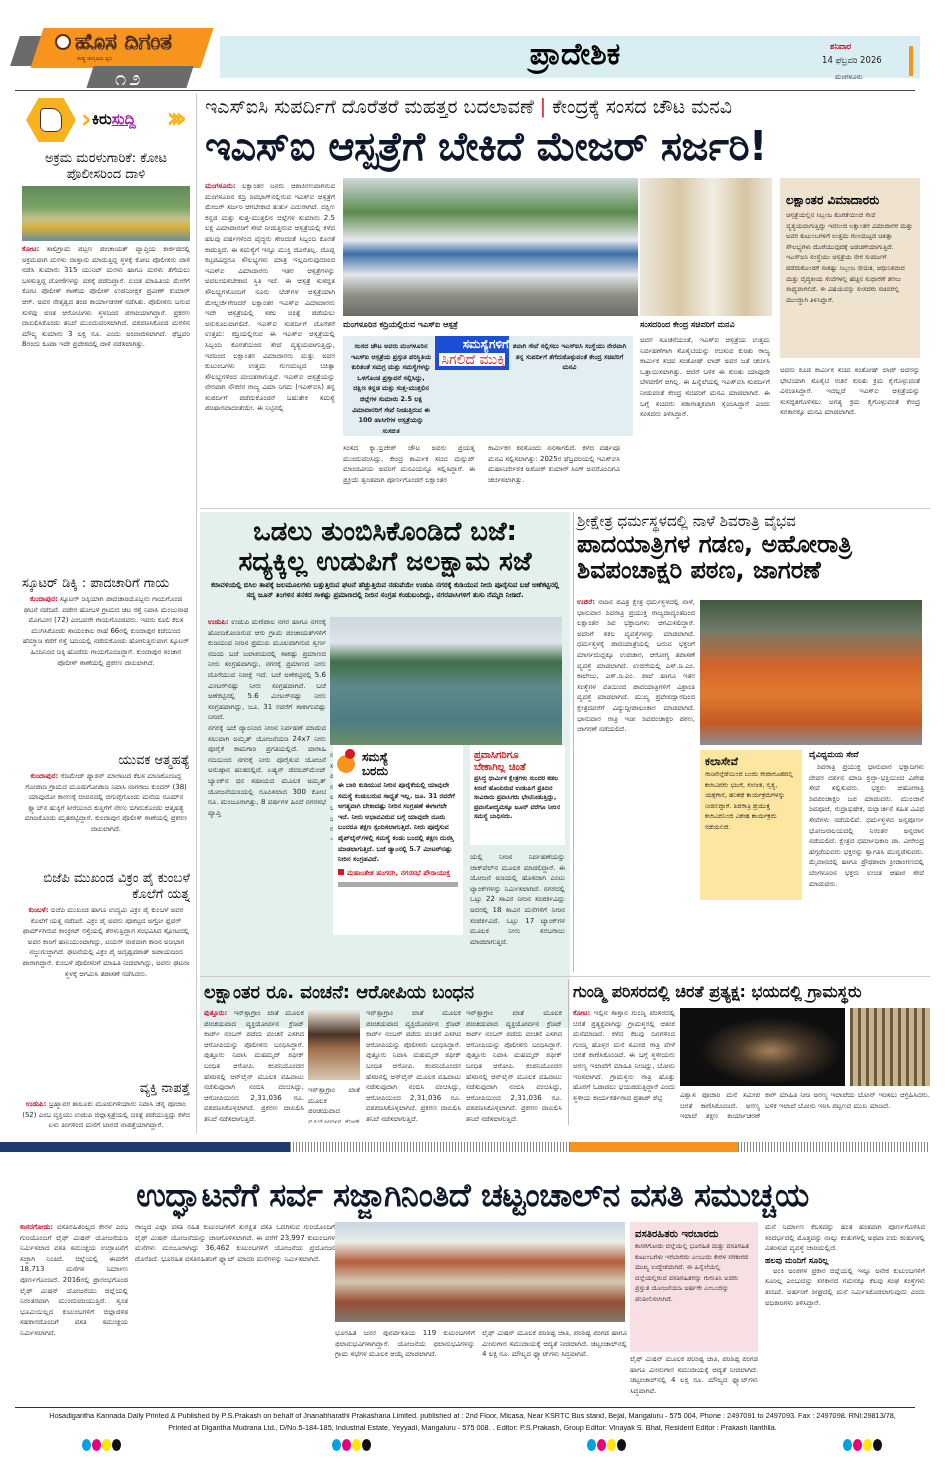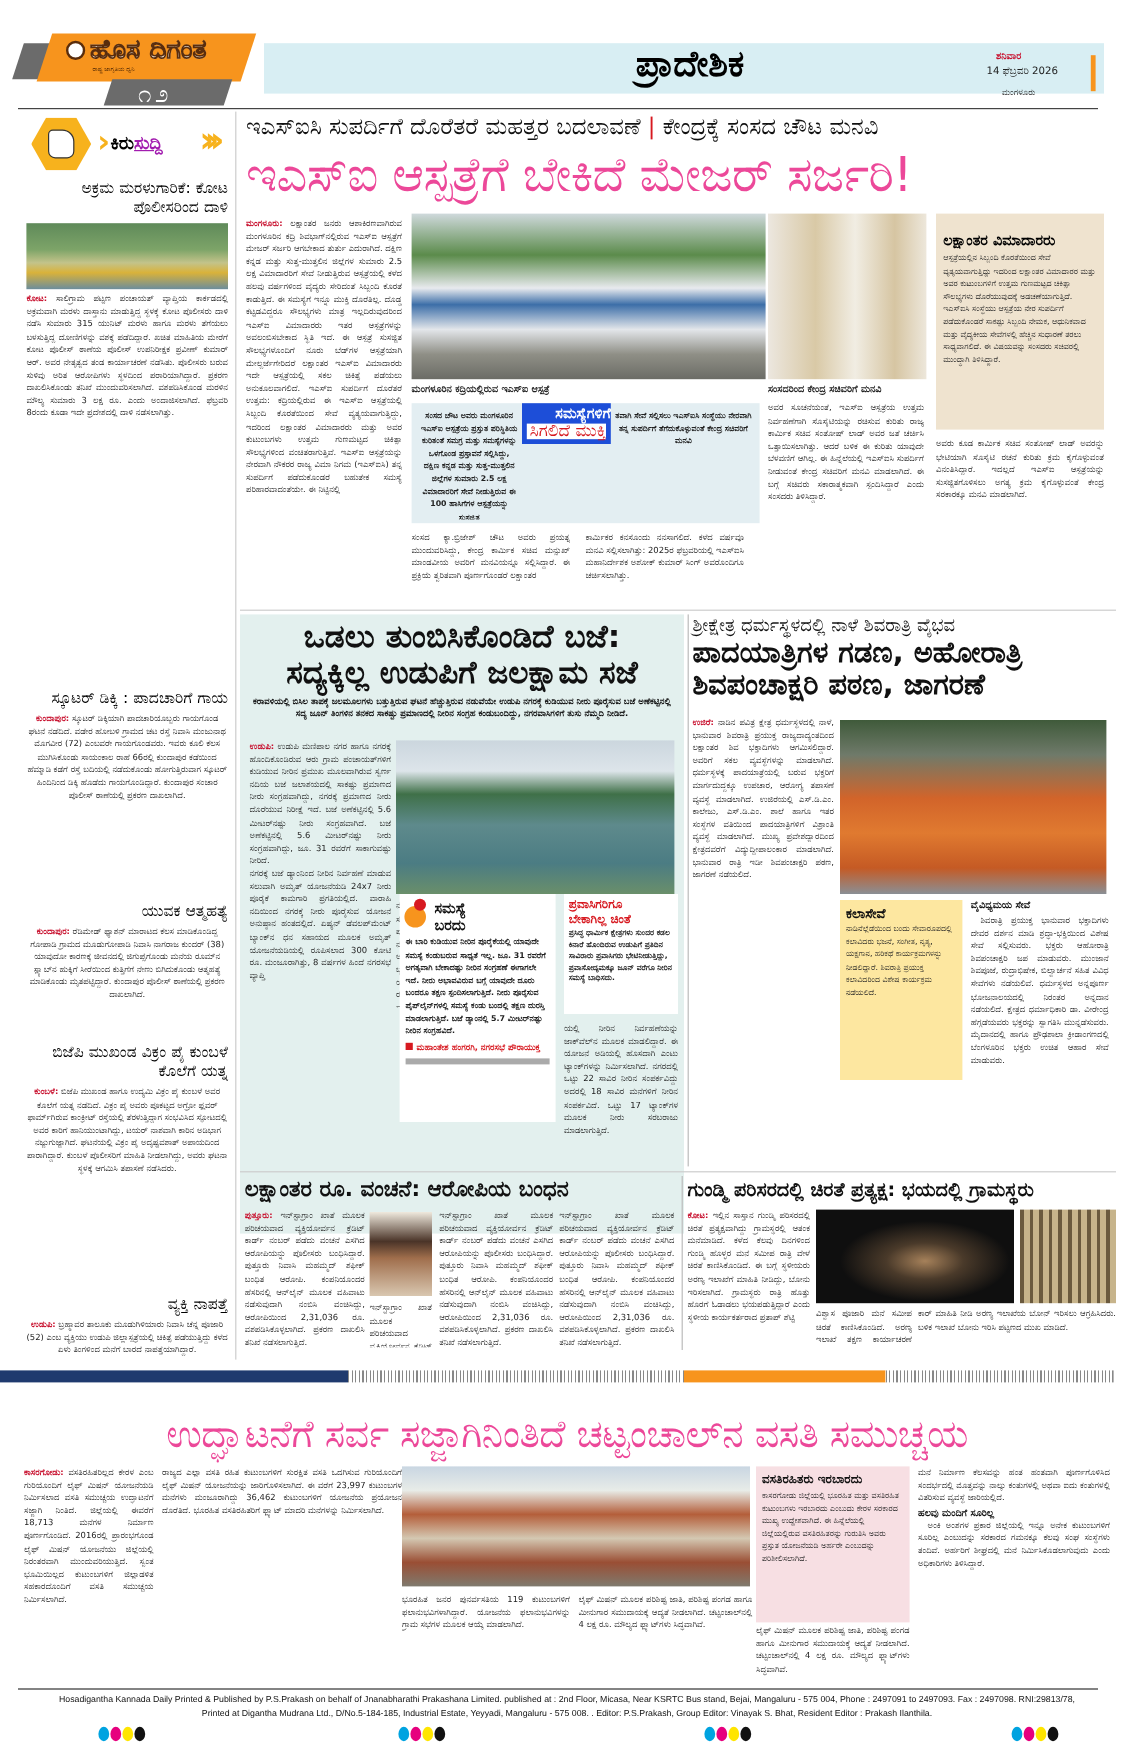--- a/index.html
+++ b/index.html
@@ -1,21 +1,21 @@
 <!DOCTYPE html>
 <html><head>
 <meta charset="utf-8">
 <style>
 *{box-sizing:border-box;margin:0;padding:0}
 body{width:945px;height:1459px;background:#fff;font-family:"DejaVu Sans",sans-serif;color:#111;position:relative;overflow:hidden}
 .abs{position:absolute}
 .body-text{font-size:7px;line-height:10.6px;color:#222;text-align:justify}
 .body-text .dl{color:#c8102e;font-weight:bold}
 .kicker{font-size:19px;color:#111;white-space:nowrap}
-.hl-big{font-weight:normal;color:#ec4899;white-space:nowrap;letter-spacing:-0.5px}
+.hl-big{font-weight:bold;color:#0f172a;white-space:nowrap;letter-spacing:-0.5px}
 .photo{background:#6b7c8c;overflow:hidden}
 .cap{font-size:8px;font-weight:bold;color:#222}
 .vline{position:absolute;width:1px;background:#bbb}
 .hline{position:absolute;height:1px;background:#bbb}
 .dotrow span{display:inline-block;width:9px;height:12px;border-radius:50%;margin-right:1px}
 </style>
 </head>
 <body>
 
 <div class="abs" style="left:15px;top:28px;width:910px;height:60px;">
@@ -42,27 +42,27 @@
   <div class="abs" style="left:0;top:0;width:50px;height:44px;background:#f7b21d;clip-path:polygon(25% 0,75% 0,100% 50%,75% 100%,25% 100%,0 50%);"></div>
   <div class="abs" style="left:14px;top:10px;width:22px;height:24px;background:#fff;border:1.5px solid #333;border-radius:4px 10px 6px 6px;"></div>
   <div class="abs" style="left:55px;top:6px;font-size:26px;color:#f7b21d;font-weight:bold;">›</div>
   <div class="abs" style="left:66px;top:12px;font-size:15px;font-weight:bold;white-space:nowrap;">
     <span style="color:#000;">ಕಿರು</span><span style="color:#a21caf;text-decoration:underline;">ಸುದ್ದಿ</span>
   </div>
   <div class="abs" style="left:140px;top:2px;font-size:30px;color:#f7b21d;font-weight:bold;letter-spacing:-8px;">›››</div>
 </div>
 
 <div class="abs" style="left:22px;top:150px;width:168px;">
-  <div style="font-size:13px;text-align:right;line-height:16px;color:#000;">ಅಕ್ರಮ ಮರಳುಗಾರಿಕೆ: ಕೋಟ ಪೊಲೀಸರಿಂದ ದಾಳಿ</div>
+  <div style="font-size:13px;text-align:center;line-height:16px;color:#000;">ಅಕ್ರಮ ಮರಳುಗಾರಿಕೆ: ಕೋಟ ಪೊಲೀಸರಿಂದ ದಾಳಿ</div>
   <div class="photo" style="margin-top:4px;height:55px;background:linear-gradient(180deg,#5f8a5a 0%,#7da468 40%,#c3c38a 60%,#d9b23a 75%,#6c8d9c 100%);"></div>
   <div class="body-text" style="margin-top:3px;height:210px;overflow:hidden;"><span class="dl">ಕೋಟ:</span> <span>ಸಾಲಿಗ್ರಾಮ ಪಟ್ಟಣ ಪಂಚಾಯತ್ ವ್ಯಾಪ್ತಿಯ ಕಾರ್ಕಡದಲ್ಲಿ ಅಕ್ರಮವಾಗಿ ಮರಳು ದಾಸ್ತಾನು ಮಾಡುತ್ತಿದ್ದ ಸ್ಥಳಕ್ಕೆ ಕೋಟ ಪೊಲೀಸರು ದಾಳಿ ನಡೆಸಿ ಸುಮಾರು 315 ಯುನಿಟ್ ಮರಳು ಹಾಗೂ ಮರಳು ತೆಗೆಯಲು ಬಳಸುತ್ತಿದ್ದ ದೋಣಿಗಳನ್ನು ವಶಕ್ಕೆ ಪಡೆದಿದ್ದಾರೆ. ಖಚಿತ ಮಾಹಿತಿಯ ಮೇರೆಗೆ ಕೋಟ ಪೊಲೀಸ್ ಠಾಣೆಯ ಪೊಲೀಸ್ ಉಪನಿರೀಕ್ಷಕ ಪ್ರವೀಣ್ ಕುಮಾರ್ ಆರ್. ಅವರ ನೇತೃತ್ವದ ತಂಡ ಕಾರ್ಯಾಚರಣೆ ನಡೆಸಿತು. ಪೊಲೀಸರು ಬರುವ ಸುಳಿವು ಅರಿತ ಆರೋಪಿಗಳು ಸ್ಥಳದಿಂದ ಪರಾರಿಯಾಗಿದ್ದಾರೆ. ಪ್ರಕರಣ ದಾಖಲಿಸಿಕೊಂಡು ತನಿಖೆ ಮುಂದುವರಿಸಲಾಗಿದೆ. ವಶಪಡಿಸಿಕೊಂಡ ಮರಳಿನ ಮೌಲ್ಯ ಸುಮಾರು 3 ಲಕ್ಷ ರೂ. ಎಂದು ಅಂದಾಜಿಸಲಾಗಿದೆ. ಫೆಬ್ರವರಿ 8ರಂದು ಕೂಡಾ ಇದೇ ಪ್ರದೇಶದಲ್ಲಿ ದಾಳಿ ನಡೆಸಲಾಗಿತ್ತು.</span></div>
 </div>
 
 <div class="abs" style="left:22px;top:575px;width:168px;">
-  <div style="font-size:13px;text-align:right;line-height:16px;color:#000;">ಸ್ಕೂಟರ್ ಡಿಕ್ಕಿ : ಪಾದಚಾರಿಗೆ ಗಾಯ</div>
+  <div style="font-size:13px;line-height:16px;color:#000;">ಸ್ಕೂಟರ್ ಡಿಕ್ಕಿ : ಪಾದಚಾರಿಗೆ ಗಾಯ</div>
   <div class="body-text" style="margin-top:3px;height:130px;overflow:hidden;text-align:center;"><span class="dl">ಕುಂದಾಪುರ:</span> <span>ಸ್ಕೂಟರ್ ಡಿಕ್ಕಿಯಾಗಿ ಪಾದಚಾರಿಯೊಬ್ಬರು ಗಾಯಗೊಂಡ ಘಟನೆ ನಡೆದಿದೆ. ವಡೇರ ಹೋಬಳಿ ಗ್ರಾಮದ ಚಟ ರಸ್ತೆ ನಿವಾಸಿ ಮಂಜುನಾಥ ಮೊಗವೀರ (72) ಎಂಬವರೇ ಗಾಯಗೊಂಡವರು. ಇವರು ಕೂಲಿ ಕೆಲಸ ಮುಗಿಸಿಕೊಂಡು ಸಾಯಂಕಾಲ ರಾಹೆ 66ರಲ್ಲಿ ಕುಂದಾಪುರ ಕಡೆಯಿಂದ ಹೆಮ್ಮಾಡಿ ಕಡೆಗೆ ರಸ್ತೆ ಬದಿಯಲ್ಲಿ ನಡೆದುಕೊಂಡು ಹೋಗುತ್ತಿರುವಾಗ ಸ್ಕೂಟರ್ ಹಿಂದಿನಿಂದ ಡಿಕ್ಕಿ ಹೊಡೆದು ಗಾಯಗೊಂಡಿದ್ದಾರೆ. ಕುಂದಾಪುರ ಸಂಚಾರ ಪೊಲೀಸ್ ಠಾಣೆಯಲ್ಲಿ ಪ್ರಕರಣ ದಾಖಲಾಗಿದೆ.</span></div>
 </div>
 
 <div class="abs" style="left:22px;top:752px;width:168px;">
   <div style="font-size:13px;text-align:right;line-height:16px;color:#000;">ಯುವಕ ಆತ್ಮಹತ್ಯೆ</div>
   <div class="body-text" style="margin-top:3px;height:80px;overflow:hidden;text-align:center;"><span class="dl">ಕುಂದಾಪುರ:</span> <span>ರೆಡಿಮೇಡ್ ಫ್ಯಾಶನ್ ಮಾರಾಟದ ಕೆಲಸ ಮಾಡಿಕೊಂಡಿದ್ದ ಗೋಪಾಡಿ ಗ್ರಾಮದ ಮೂಡುಗೋಪಾಡಿ ನಿವಾಸಿ ನಾಗರಾಜ ಕುಂದರ್ (38) ಯಾವುದೋ ಕಾರಣಕ್ಕೆ ಜೀವನದಲ್ಲಿ ಜಿಗುಪ್ಸೆಗೊಂಡು ಮನೆಯ ರೂಮ್‌ನ ಸ್ಲ್ಯಾಬ್‌ನ ಹುಕ್ಕಿಗೆ ಸೀರೆಯಿಂದ ಕುತ್ತಿಗೆಗೆ ನೇಣು ಬಿಗಿದುಕೊಂಡು ಆತ್ಮಹತ್ಯೆ ಮಾಡಿಕೊಂಡು ಮೃತಪಟ್ಟಿದ್ದಾರೆ. ಕುಂದಾಪುರ ಪೊಲೀಸ್ ಠಾಣೆಯಲ್ಲಿ ಪ್ರಕರಣ ದಾಖಲಾಗಿದೆ.</span></div>
 </div>
 
 <div class="abs" style="left:22px;top:870px;width:168px;">
   <div style="font-size:13px;text-align:right;line-height:16px;color:#000;">ಬಿಜೆಪಿ ಮುಖಂಡ ವಿಕ್ರಂ ಪೈ ಕುಂಬಳೆ ಕೊಲೆಗೆ ಯತ್ನ</div>

